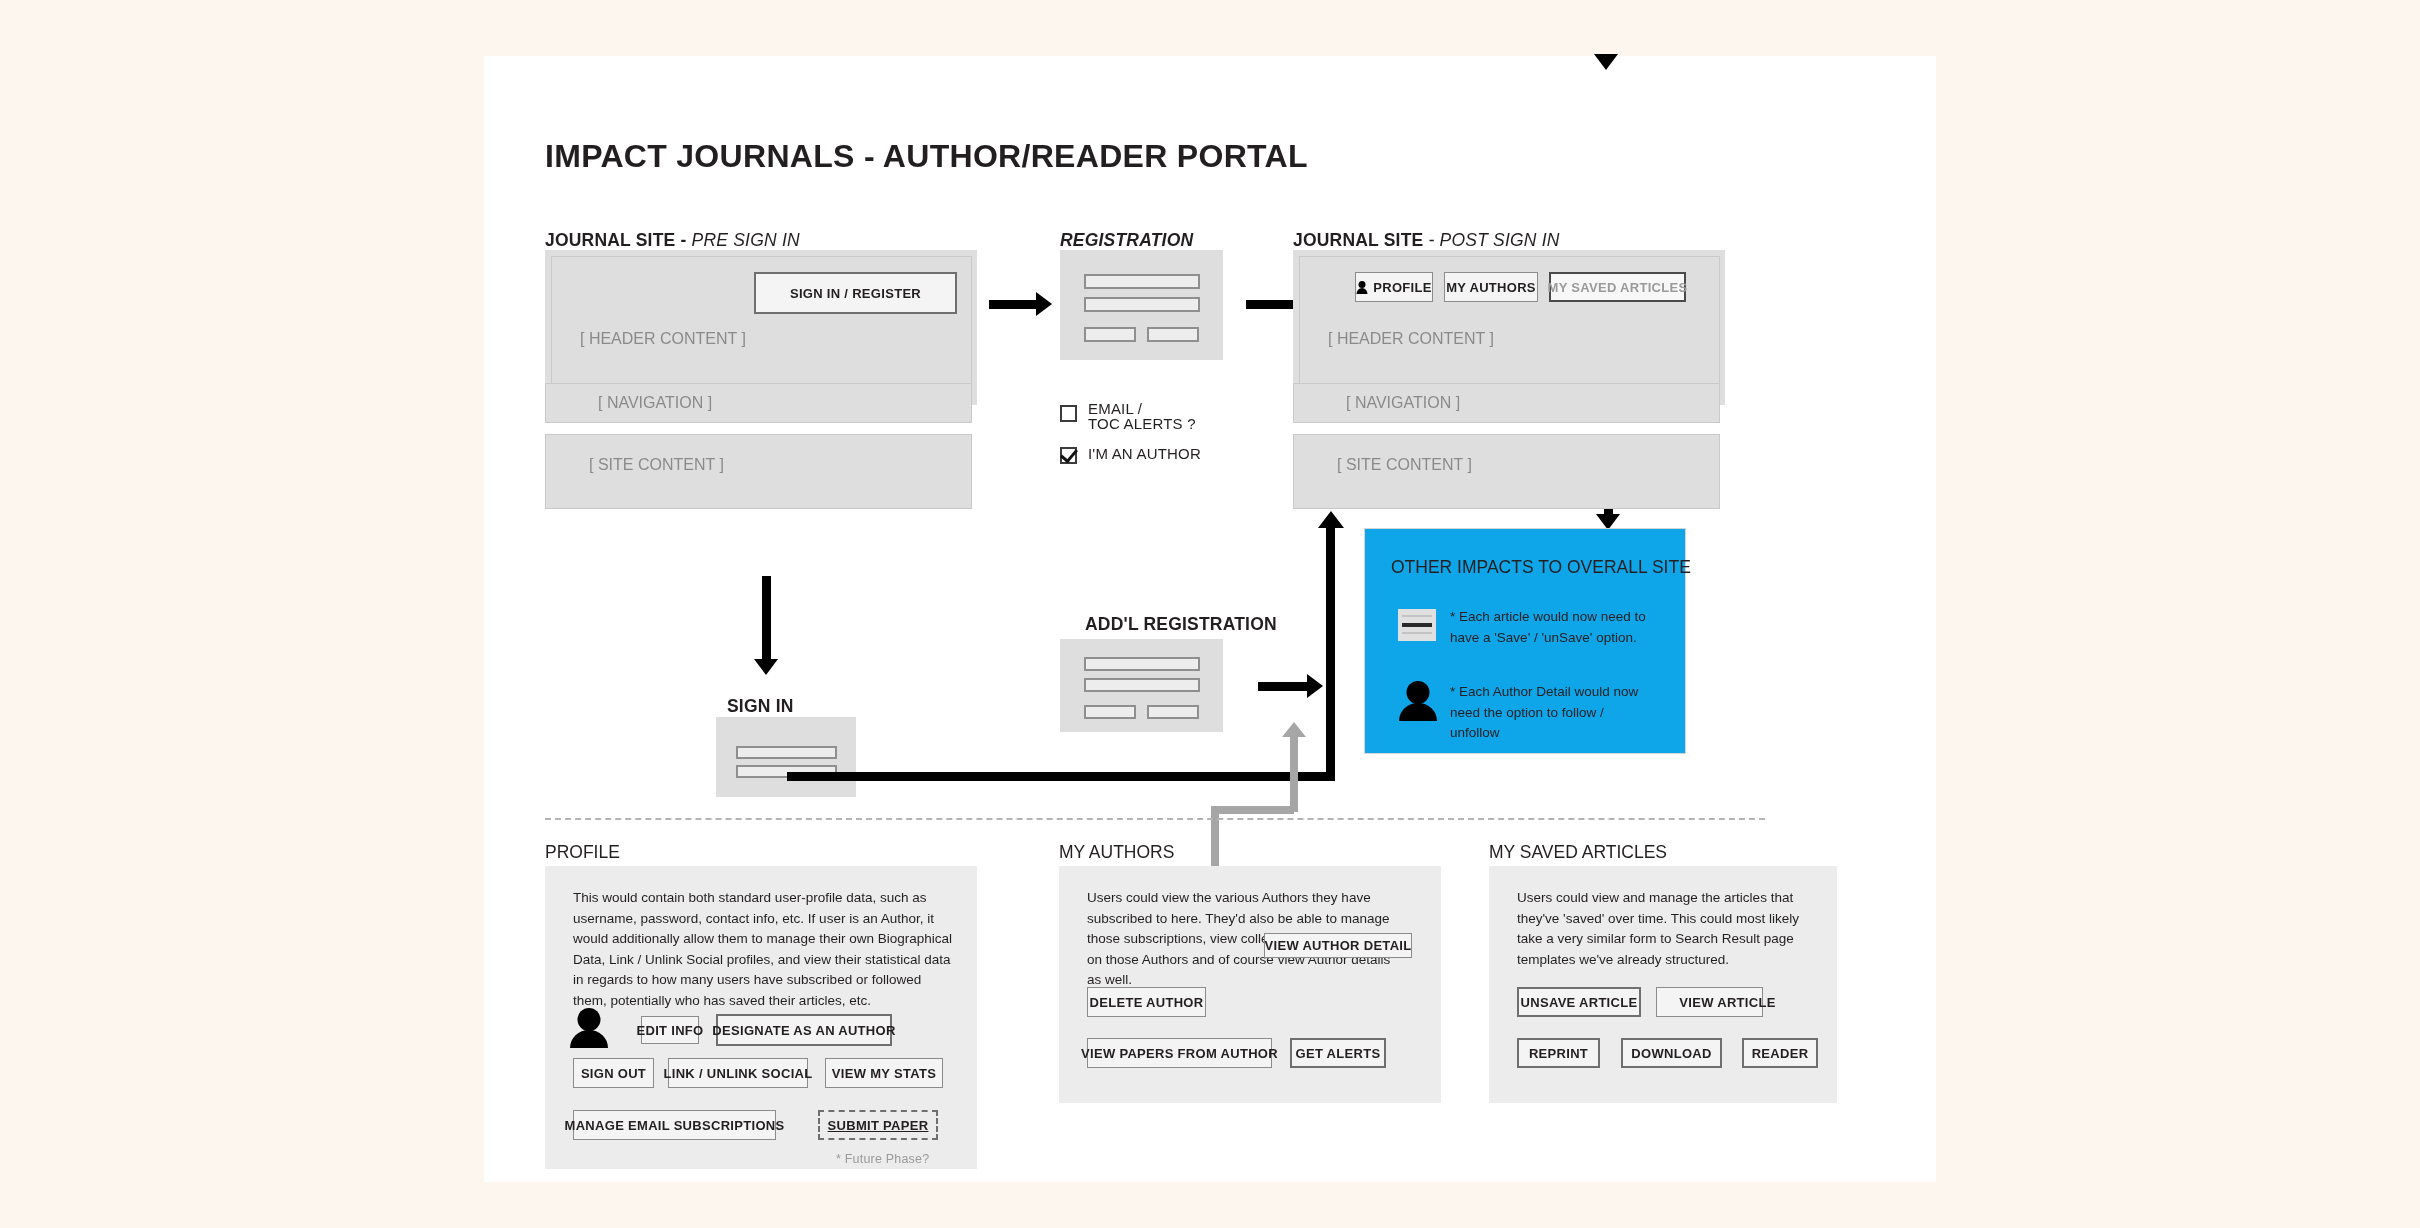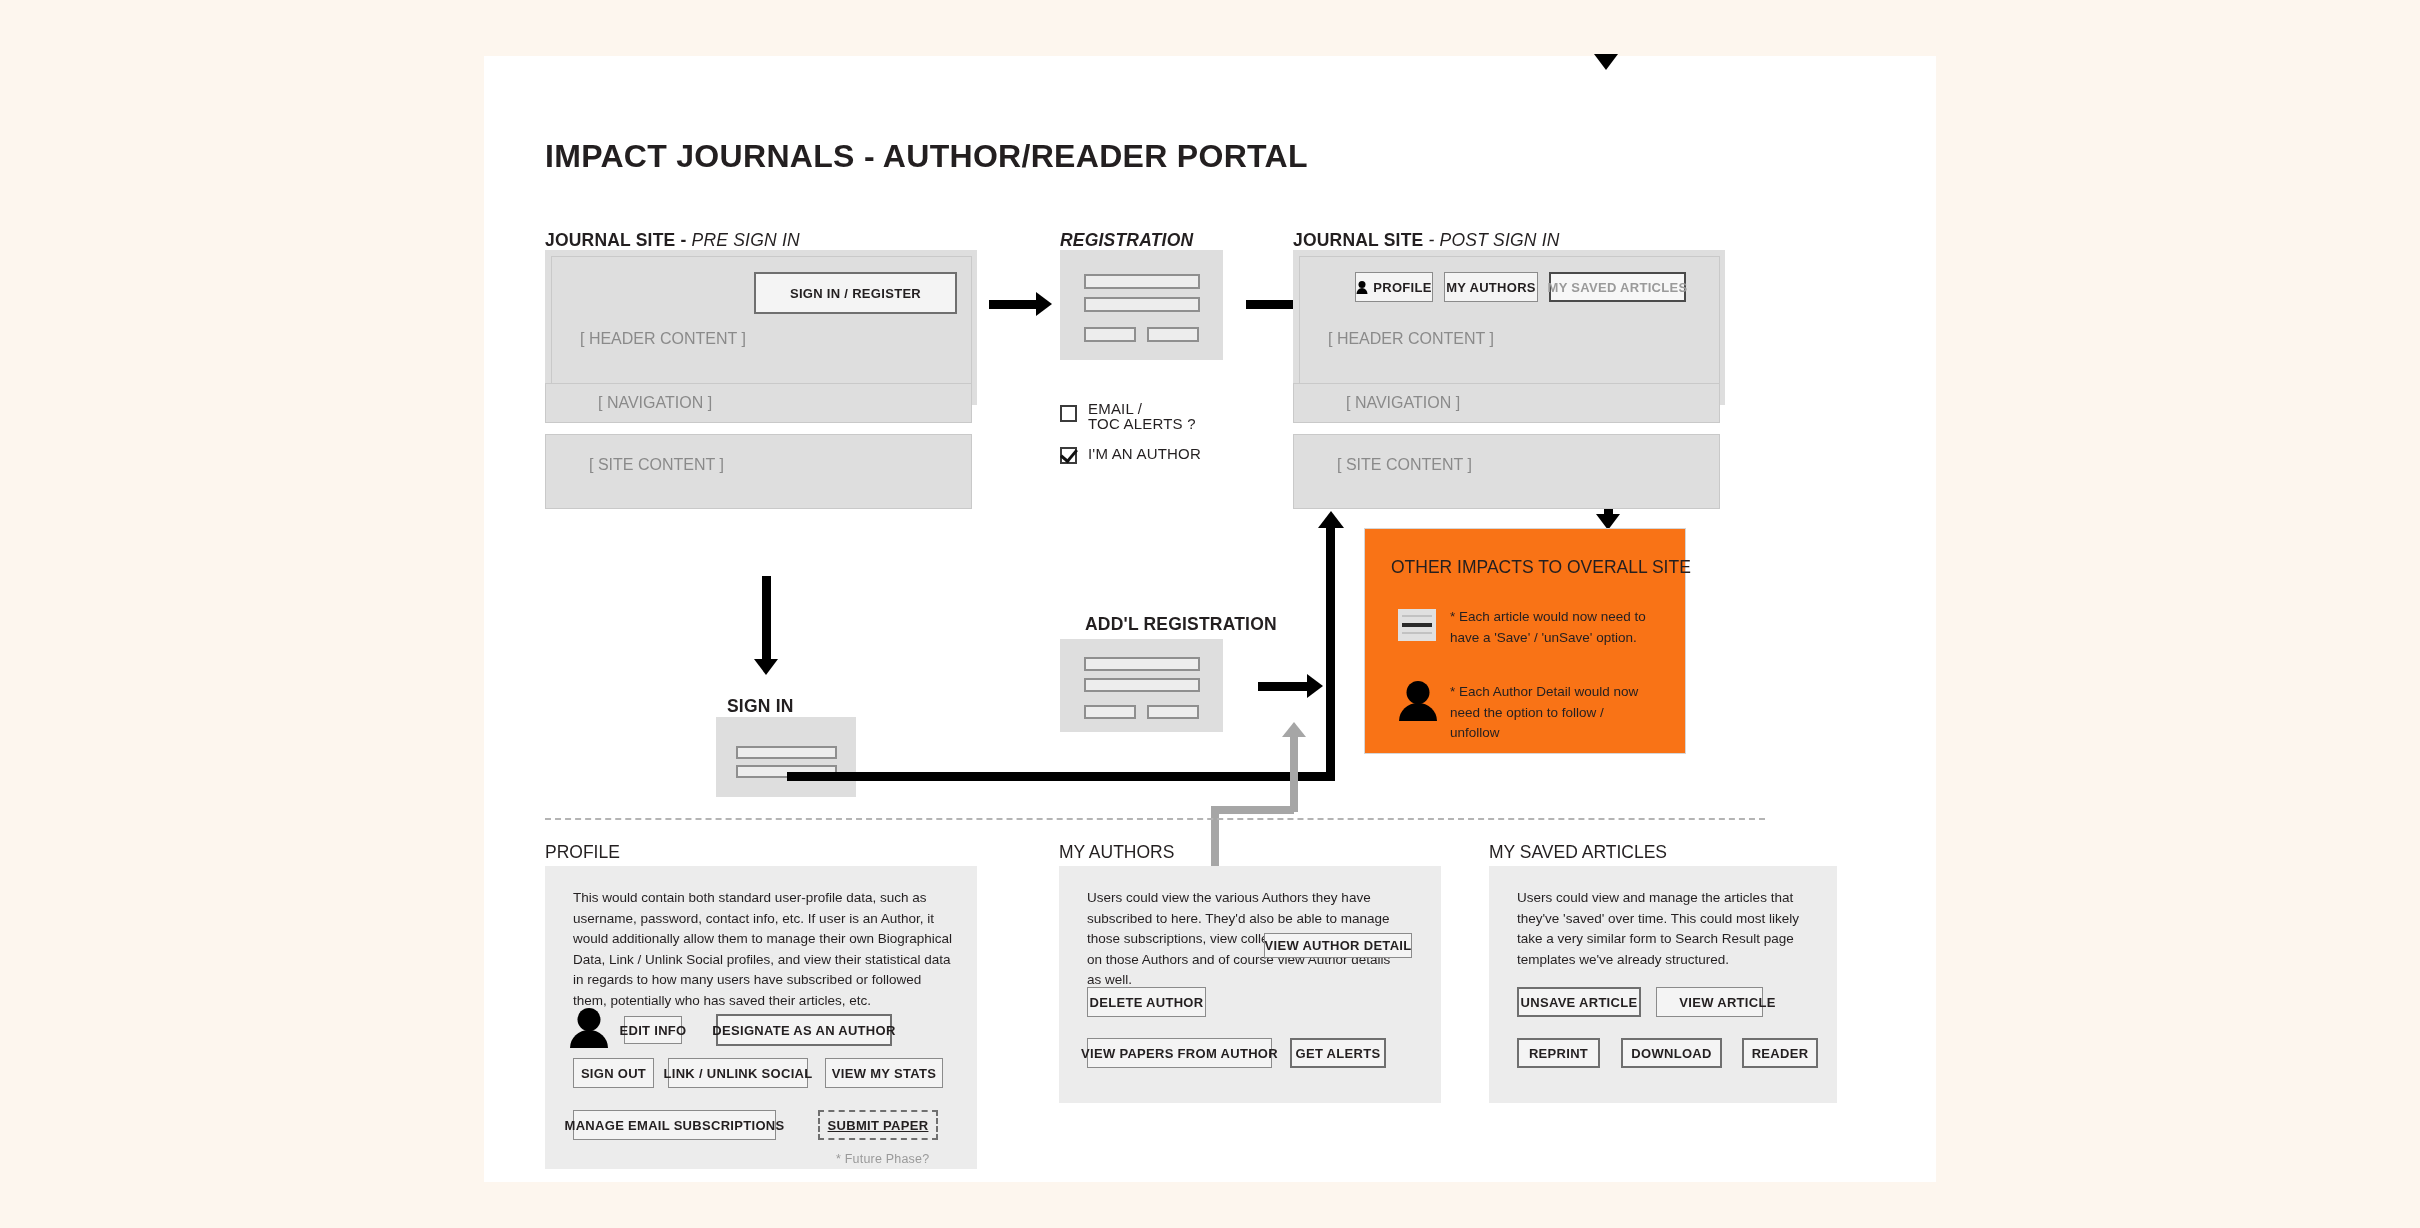--- a/index.html
+++ b/index.html
@@ -102,21 +102,21 @@
   .person .head{position:absolute;left:50%;transform:translateX(-50%);
     border-radius:50%;background:#000;}
   .person .body{position:absolute;left:50%;transform:translateX(-50%);
     background:#000;border-radius:50% 50% 0 0 / 100% 100% 0 0;}
   
   .article-glyph{position:absolute;background:#e0e0e0;}
   .article-glyph .ln{position:absolute;left:10%;right:10%;height:2px;background:#c2c2c2;}
   .article-glyph .bold{height:4px;background:#2a2a2a;}
   
   .impacts{
-    position:absolute;box-sizing:border-box;border:1px solid #d6d6d6;background:#f97316;
+    position:absolute;box-sizing:border-box;border:1px solid #d6d6d6;background:#0ea5e9;
   }
 </style>
 </head>
 <body>
 
 <div class="page">
 
   <div class="title">IMPACT JOURNALS - AUTHOR/READER PORTAL</div>
 
   <div class="lbl" style="left:61px;top:174px;font-weight:bold;">
@@ -230,21 +230,21 @@
   <div class="dashline" style="left:61px;top:762px;width:1220px;"></div>
 
   <div class="sect-title" style="left:61px;top:786px;">PROFILE</div>
   <div class="greybox" style="left:61px;top:810px;width:432px;height:303px;"></div>
   <div class="panel-note" style="left:89px;top:832px;width:381px;">This would contain both standard user-profile data, such as username, password, contact info, etc.  If user is an Author, it would additionally allow them to manage their own Biographical Data, Link / Unlink Social profiles, and view their statistical data in regards to how many users have subscribed or followed them, potentially who has saved their articles, etc.</div>
 
   <div class="person" style="left:86px;top:952px;width:38px;height:40px;">
     <span class="head" style="width:23px;height:23px;top:0;"></span>
     <span class="body" style="width:38px;height:18px;bottom:0;"></span>
   </div>
-  <div class="btn thin" style="left:140px;top:960px;width:58px;height:28px;">EDIT INFO</div>
+  <div class="btn thin" style="left:157px;top:960px;width:58px;height:28px;">EDIT INFO</div>
   <div class="btn" style="left:232px;top:958px;width:176px;height:32px;">DESIGNATE AS AN AUTHOR</div>
 
   <div class="btn thin" style="left:89px;top:1002px;width:81px;height:30px;">SIGN  OUT</div>
   <div class="btn thin" style="left:184px;top:1002px;width:140px;height:30px;">LINK / UNLINK SOCIAL</div>
   <div class="btn thin" style="left:341px;top:1002px;width:118px;height:30px;">VIEW MY STATS</div>
 
   <div class="btn thin" style="left:89px;top:1054px;width:203px;height:30px;">MANAGE EMAIL SUBSCRIPTIONS</div>
   <div class="btn dashed" style="left:334px;top:1054px;width:120px;height:30px;">SUBMIT PAPER</div>
   <div class="lbl" style="left:352px;top:1096px;font-size:12.5px;color:#9a9a9a;">* Future Phase?</div>
 

